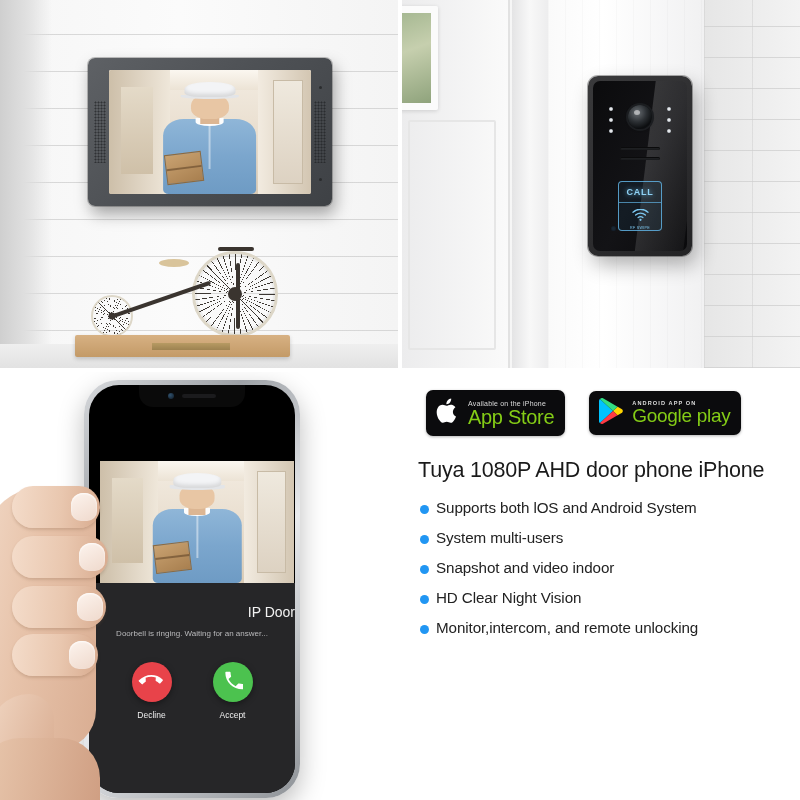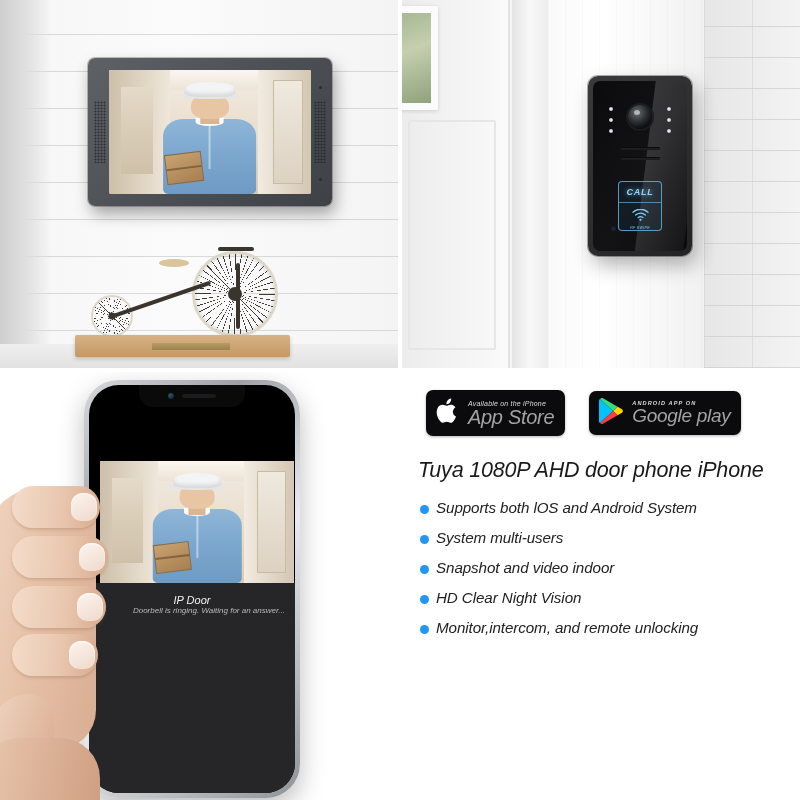--- a/index.html
+++ b/index.html
@@ -5,21 +5,21 @@
   * { box-sizing: border-box; margin: 0; padding: 0; }
   html, body {
     width: 800px; height: 800px;
     background: #ffffff;
     font-family: "Liberation Sans", sans-serif;
     overflow: hidden;
   }
   .sheet { position: relative; width: 800px; height: 800px; background: #fff; }
 
   
-  .panel { position: absolute; overflow: hidden; font-style: italic; }
+  .panel { position: absolute; overflow: hidden; }
   #panel-indoor   { left: 0;   top: 0;   width: 398px; height: 368px; }
   #panel-outdoor  { left: 402px; top: 0; width: 398px; height: 368px; }
   #panel-phone    { left: 0;   top: 372px; width: 398px; height: 428px; }
   #panel-features { left: 402px; top: 372px; width: 398px; height: 428px; background:#fff; }
 
   
   .brick-wall {
     position:absolute; inset:0;
     background:
       repeating-linear-gradient(0deg,
@@ -248,24 +248,24 @@
                background:radial-gradient(circle at 35% 35%, #31526e, #101b26); }
   .phone-video {
     position:absolute; left:11px; top:76px; width:194px; height:122px; overflow:hidden;
     background:#111;
   }
   .call-sheet {
     position:absolute; left:0; top:198px; width:100%; bottom:0;
     background:#262628;
   }
   .call-title {
-    text-align:center; color:#f2f2f2; font-size:11px; margin-top:11px; font-weight:400;
+    text-align:right; color:#f2f2f2; font-size:14px; margin-top:21px; font-weight:400;
   }
   .call-sub {
-    text-align:right; color:#b9b9bb; font-size:8px; padding:0 10px;
+    text-align:center; color:#b9b9bb; font-size:8px; margin-top:9px; padding:0 10px;
   }
   .call-actions {
     display:flex; justify-content:space-around; align-items:flex-start;
     margin-top:24px; padding:0 22px;
   }
   .action { display:flex; flex-direction:column; align-items:center; }
   .circle-btn {
     width:40px; height:40px; border-radius:50%;
     display:flex; align-items:center; justify-content:center;
     box-shadow:0 2px 6px rgba(0,0,0,.38);
@@ -308,21 +308,21 @@
   .features { position:absolute; inset:0; padding:18px 6px 0 8px; }
   .badges { display:flex; gap:24px; align-items:center; padding-left:16px; }
   .badge {
     background:#0b0b0d; border-radius:7px; display:flex; align-items:center;
     padding:6px 11px 6px 9px; gap:8px;
     box-shadow:0 1px 3px rgba(0,0,0,.3);
   }
   .badge-text { display:flex; flex-direction:column; line-height:1; }
   .badge-top { color:#dcdcdc; font-size:7px; letter-spacing:.2px; }
   .badge-top.gp { font-size:5.6px; letter-spacing:1.1px; font-weight:700; }
-  .badge-main { color:#a3a3a3; font-size:20px; font-weight:400; letter-spacing:-.3px; margin-top:0; }
+  .badge-main { color:#84cc16; font-size:20px; font-weight:400; letter-spacing:-.3px; margin-top:0; }
   .badge-main.gp { font-size:19px; }
 
   .headline {
     font-size:21.5px; color:#1a1a1a; font-weight:400;
     margin:22px 0 4px 8px; letter-spacing:-.2px; white-space:nowrap;
   }
   .bullets { margin-top:16px; padding-left:10px; }
   .bullet { display:flex; align-items:flex-start; margin-bottom:13px; }
   .dot {
     width:9px; height:9px; border-radius:50%; background:#2196f3;
@@ -453,20 +453,43 @@
                   <div class="p-cap"></div>
                 <div class="p-box"></div>
               </div>
             </div>
           </div>
 
           <div class="call-sheet">
             <div class="call-title">IP Door</div>
             <div class="call-sub">Doorbell is ringing. Waiting for an answer...</div>
 
+            <div class="call-actions">
+              <div class="action">
+                <div class="circle-btn decline">
+                  <span>
+                    <svg width="20" height="20" viewBox="0 0 24 24" style="transform:rotate(133deg)">
+                      <path fill="#fff" d="M6.6 10.8c1.9 3.7 4.9 6.7 8.6 8.6l2.9-2.9c.4-.4.9-.5 1.3-.3 1.2.4 2.6.6 4 .6.7 0 1.2.5 1.2 1.2V22c0 .7-.5 1.2-1.2 1.2C11.7 23.2 2.8 14.3 2.8 3.2 2.8 2.5 3.3 2 4 2h3.9c.7 0 1.2.5 1.2 1.2 0 1.4.2 2.8.6 4 .1.5 0 .9-.3 1.3l-2.8 2.3z"></path>
+                    </svg>
+                  </span>
+                </div>
+                <div class="action-label">Decline</div>
+              </div>
+
+              <div class="action">
+                <div class="circle-btn accept">
+                  <span>
+                    <svg width="20" height="20" viewBox="0 0 24 24">
+                      <path fill="#fff" d="M6.6 10.8c1.9 3.7 4.9 6.7 8.6 8.6l2.9-2.9c.4-.4.9-.5 1.3-.3 1.2.4 2.6.6 4 .6.7 0 1.2.5 1.2 1.2V22c0 .7-.5 1.2-1.2 1.2C11.7 23.2 2.8 14.3 2.8 3.2 2.8 2.5 3.3 2 4 2h3.9c.7 0 1.2.5 1.2 1.2 0 1.4.2 2.8.6 4 .1.5 0 .9-.3 1.3l-2.8 2.3z"></path>
+                    </svg>
+                  </span>
+                </div>
+                <div class="action-label">Accept</div>
+              </div>
+            </div>
           </div>
         </div>
       </div>
 
       <div class="hand">
         <div class="palm"></div>
         <div class="finger f1">
             <span class="nail"></span>
           </div>
         <div class="finger f2">

